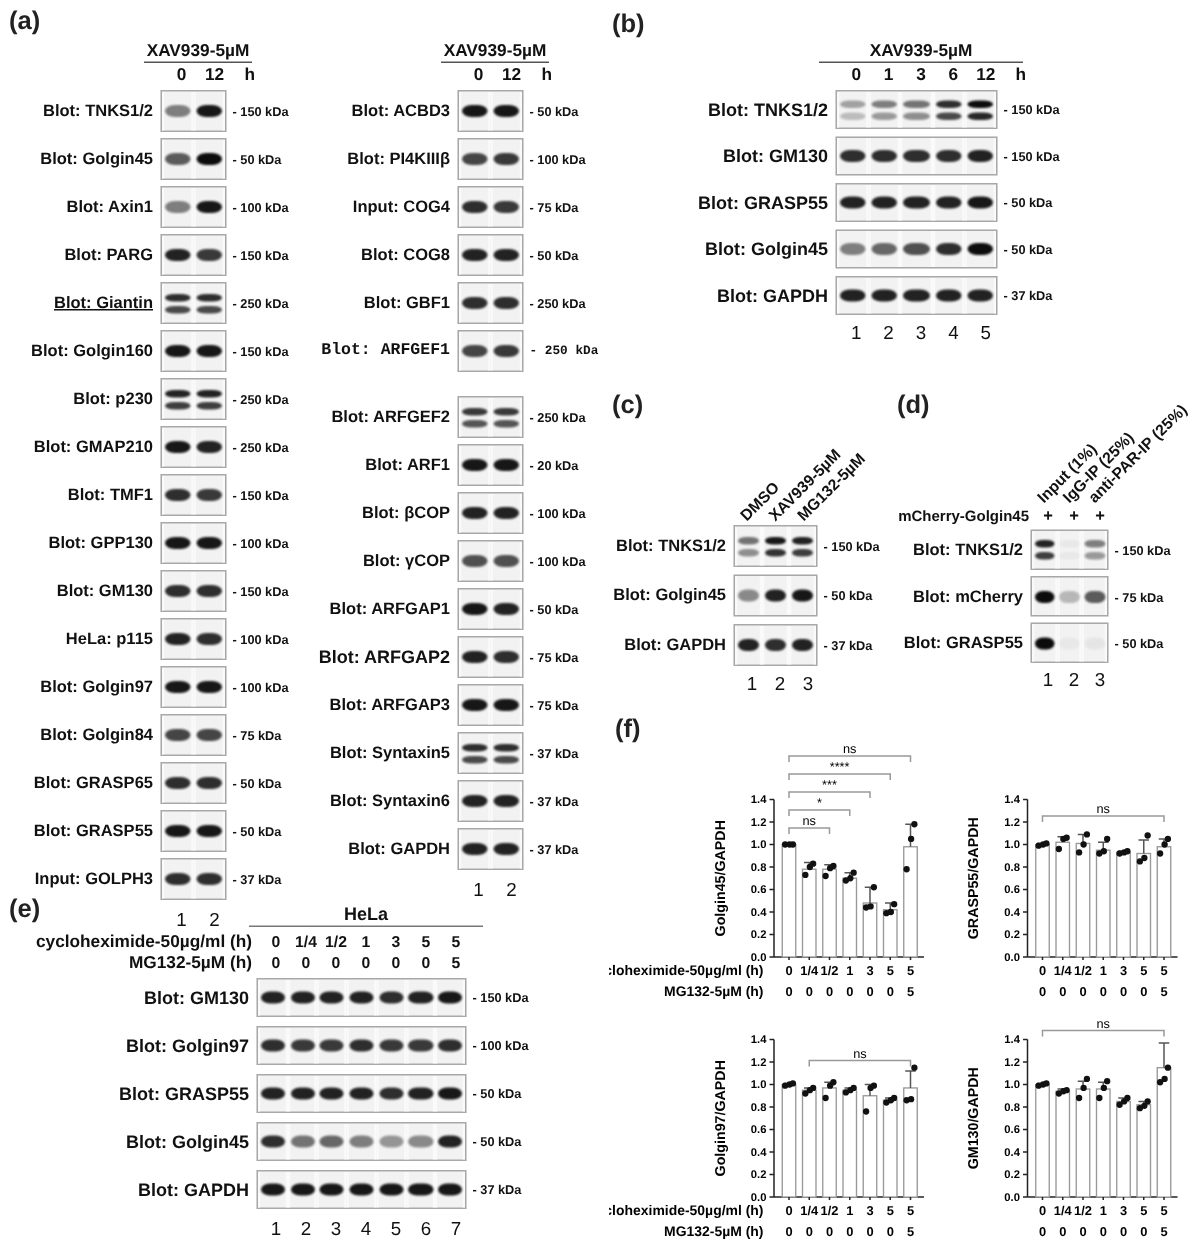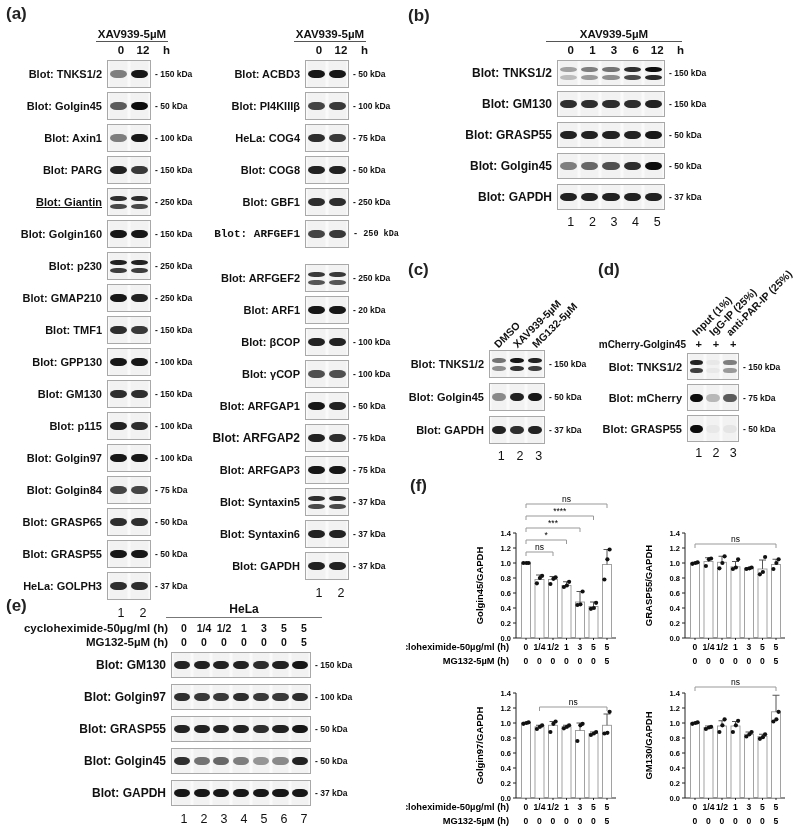--- a/index.html
+++ b/index.html
@@ -184,21 +184,21 @@
               <div class="lane">
                 <div class="band" style="opacity: 0.85;"></div>
               </div>
               <div class="lane">
                 <div class="band" style="opacity: 0.85;"></div>
               </div>
             </div>
             <div class="kda">- 150 kDa</div>
           </div>
           <div class="brow" style="margin-bottom: 4px;">
-            <div class="blabel" style="width: 96px; font-size: 11px;">Blot: p115</div>
+            <div class="blabel" style="width: 96px; font-size: 11px;">HeLa: p115</div>
             <div class="strip" style="width: 44px; height: 28px;">
               <div class="lane">
                 <div class="band" style="opacity: 0.9;"></div>
               </div>
               <div class="lane">
                 <div class="band" style="opacity: 0.85;"></div>
               </div>
             </div>
             <div class="kda">- 100 kDa</div>
           </div>
@@ -244,21 +244,21 @@
               <div class="lane">
                 <div class="band" style="opacity: 0.95;"></div>
               </div>
               <div class="lane">
                 <div class="band" style="opacity: 0.95;"></div>
               </div>
             </div>
             <div class="kda">- 50 kDa</div>
           </div>
           <div class="brow" style="margin-bottom: 4px;">
-            <div class="blabel" style="width: 96px; font-size: 11px;">HeLa: GOLPH3</div>
+            <div class="blabel" style="width: 96px; font-size: 11px;">Input: GOLPH3</div>
             <div class="strip" style="width: 44px; height: 28px;">
               <div class="lane">
                 <div class="band" style="opacity: 0.85;"></div>
               </div>
               <div class="lane">
                 <div class="band" style="opacity: 0.85;"></div>
               </div>
             </div>
             <div class="kda">- 37 kDa</div>
           </div>
@@ -292,21 +292,21 @@
               <div class="lane">
                 <div class="band" style="opacity: 0.75;"></div>
               </div>
               <div class="lane">
                 <div class="band" style="opacity: 0.8;"></div>
               </div>
             </div>
             <div class="kda">- 100 kDa</div>
           </div>
           <div class="brow" style="margin-bottom: 4px;">
-            <div class="blabel" style="width: 96px; font-size: 11px;">HeLa: COG4</div>
+            <div class="blabel" style="width: 96px; font-size: 11px;">Input: COG4</div>
             <div class="strip" style="width: 44px; height: 28px;">
               <div class="lane">
                 <div class="band" style="opacity: 0.85;"></div>
               </div>
               <div class="lane">
                 <div class="band" style="opacity: 0.8;"></div>
               </div>
             </div>
             <div class="kda">- 75 kDa</div>
           </div>

